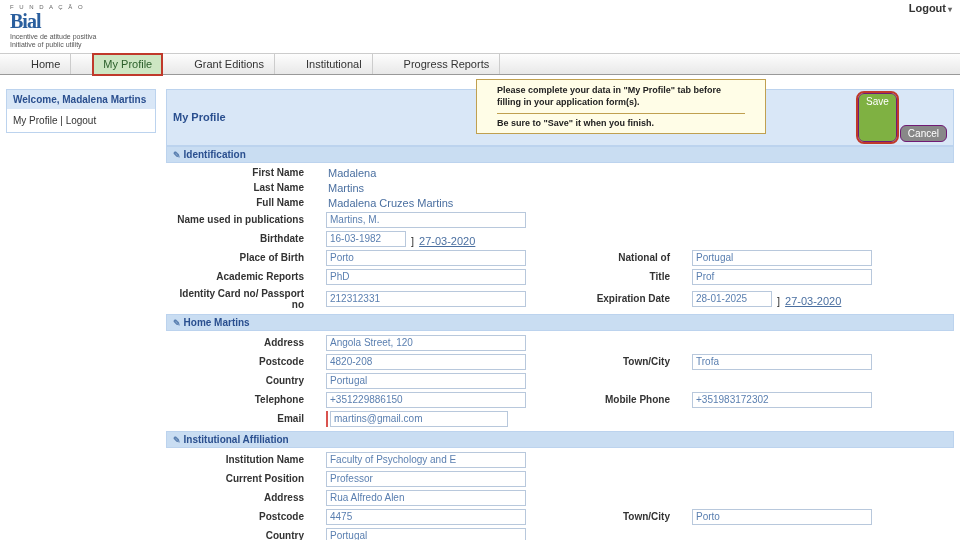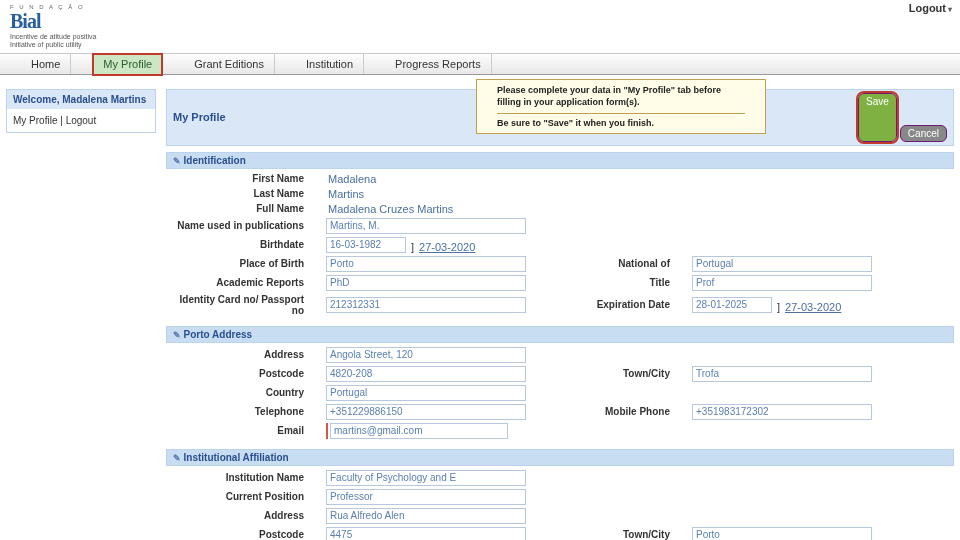--- a/index.html
+++ b/index.html
@@ -30,21 +30,21 @@
   .title-row { background: #d9e7f7; padding: 3px 6px; display: flex; align-items: center; justify-content: space-between; border: 1px solid #bcd3ee;}
   .title-row .ttl { font-size: 11px; font-weight: bold; color: #2a4f8f; }
   .btns { display: flex; gap: 3px; }
   .btn { font-size: 10px; padding: 2px 7px; border: 1px solid #701a75; border-radius: 6px; cursor: pointer; }
   .btn-save { background: #7fb142; color: #fff; outline: 2px solid #c0392b; outline-offset: 0;}
   .btn-cancel { background: #888; color: #fff; margin-top: 32px; }
   
   .callout { position: absolute; top: -10px; left: 310px; width: 290px; background: #fffde7; border: 1px solid #c0a050; padding: 4px 20px; font-size: 9px; color: #222; z-index: 50; font-weight: bold; line-height: 1.4;}
   .callout .line2 { margin-top: 4px; border-top: 1px solid #c0a050; padding-top: 3px;}
   
-  .section-hdr { background: #c9ddf2; padding: 2px 6px; font-size: 10px; font-weight: bold; color: #2a4f8f; margin-top: 6px; border: 1px solid #bcd3ee;}
+  .section-hdr { background: #c9ddf2; padding: 2px 6px; font-size: 10px; font-weight: bold; color: #2a4f8f; border: 1px solid #bcd3ee;}
   .pencil { color: #5a7fb0; font-size: 9px; margin-right: 3px; }
   
   .form-grid { display: grid; grid-template-columns: 140px 200px 130px 180px; gap: 3px 18px; padding: 4px 2px; align-items: center; }
   .lbl { text-align: right; font-size: 10px; font-weight: bold; color: #333; padding-right: 4px; }
   .val, .inp { font-size: 10px; color: #5a7fb0; }
   .inp { border: 1px solid #b8c8dc; padding: 1px 3px; background: #fff; height: 16px; width: 100%; }
   .static { color: #4a6fa0; padding-left: 2px;}
   .date-sep { color: #333; padding: 0 3px; }
   .date-link { color: #4a6fa0; text-decoration: underline; cursor: pointer;}
   .req-bar { border-left: 2px solid #d9534f; padding-left: 2px; display:inline-block;}
@@ -67,21 +67,21 @@
     </div>
     <div class="logout">
       <span>Logout</span><span class="chev">▾</span>
     </div>
   </div>
 
   <div class="navbar">
     <div class="tab">Home</div>
     <div class="tab active">My Profile</div>
     <div class="tab">Grant Editions</div>
-    <div class="tab">Institution</div>
+    <div class="tab">Institutional</div>
     <div class="tab">Progress Reports</div>
   </div>
 
   <div class="body-area">
     <div class="sidebar">
       <div class="side-box">
         <div class="side-head">Welcome, Madalena Martins</div>
         <div class="side-body">
           <a>My Profile</a>
           <span> | </span>
@@ -148,21 +148,21 @@
         <div class="lbl">Identity Card no/ Passport no</div>
         <div><input class="inp" value="212312331" style=""></div>
         <div class="lbl">Expiration Date</div>
         <div class="date-combo">
           <input class="inp" value="28-01-2025" style="">
           <span class="date-sep">]</span>
           <span class="date-link">27-03-2020</span>
         </div>
       </div>
 
-      <div class="section-hdr"><span class="pencil">✎</span><span>Porto Address</span></div>
+      <div class="section-hdr"><span class="pencil">✎</span><span>Home Martins</span></div>
       <div class="form-grid">
         <div class="lbl">Address</div>
         <div><input class="inp" value="Angola Street, 120" style=""></div>
         <div></div>
           <div></div>
 
         <div class="lbl">Postcode</div>
         <div><input class="inp" value="4820-208" style=""></div>
         <div class="lbl">Town/City</div>
         <div><input class="inp" value="Trofa" style=""></div>

